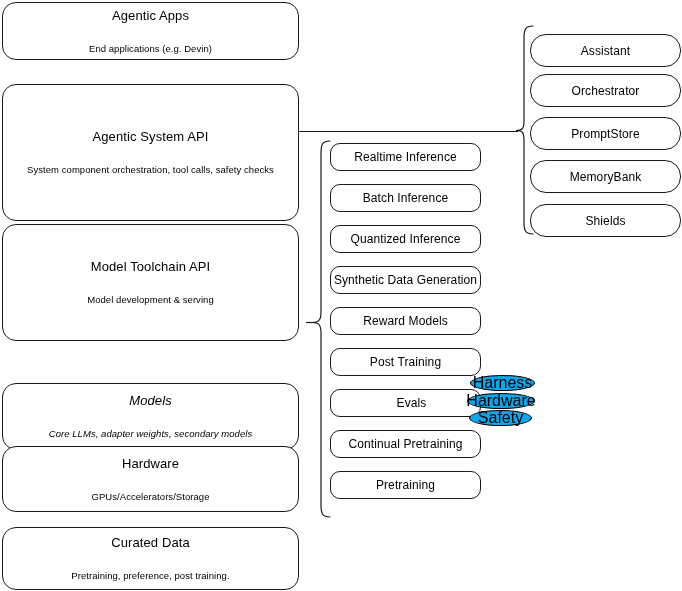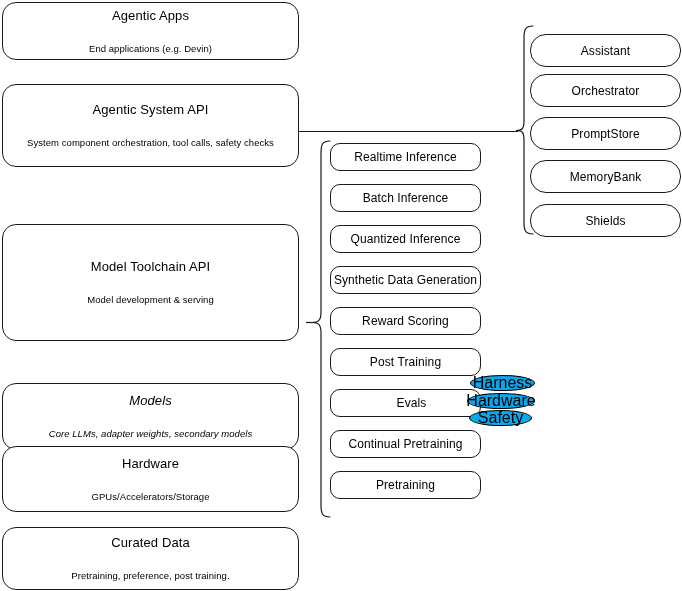--- a/index.html
+++ b/index.html
@@ -91,21 +91,21 @@
 </head>
 <body>
 
 <div id="canvas">
 
   <div class="node layer-node" style="top:2px; height:58px;">
     <div class="title">Agentic Apps</div>
     <div class="subtitle">End applications (e.g. Devin)</div>
   </div>
 
-  <div class="node layer-node" style="top:84px; height:83px;">
+  <div class="node layer-node" style="top:84px; height:137px;">
     <div class="title">Agentic System API</div>
     <div class="subtitle">System component orchestration, tool calls, safety checks</div>
   </div>
 
   <div class="node layer-node" style="top:224px; height:117px;">
     <div class="title">Model Toolchain API</div>
     <div class="subtitle">Model development &amp; serving</div>
   </div>
 
   <div class="node layer-node" style="top:383px; height:67px;font-style:italic;">
@@ -158,21 +158,21 @@
 
   <div class="node mid-node" style="top:225px;">
     <div class="title">Quantized Inference</div>
   </div>
 
   <div class="node mid-node" style="top:266px;">
     <div class="title">Synthetic Data Generation</div>
   </div>
 
   <div class="node mid-node" style="top:307px;">
-    <div class="title">Reward Scoring</div>
+    <div class="title">Reward Models</div>
   </div>
 
   <div class="node mid-node" style="top:348px;">
     <div class="title">Post Training</div>
   </div>
 
   <div class="node mid-node" style="top:389px;padding-left:12px;">
     <div class="title">Evals</div>
   </div>
 

